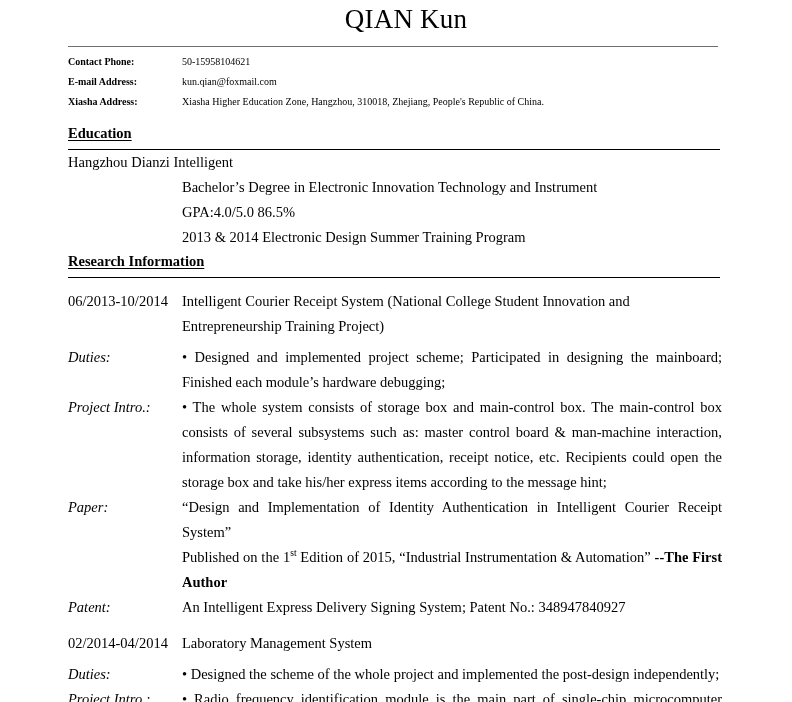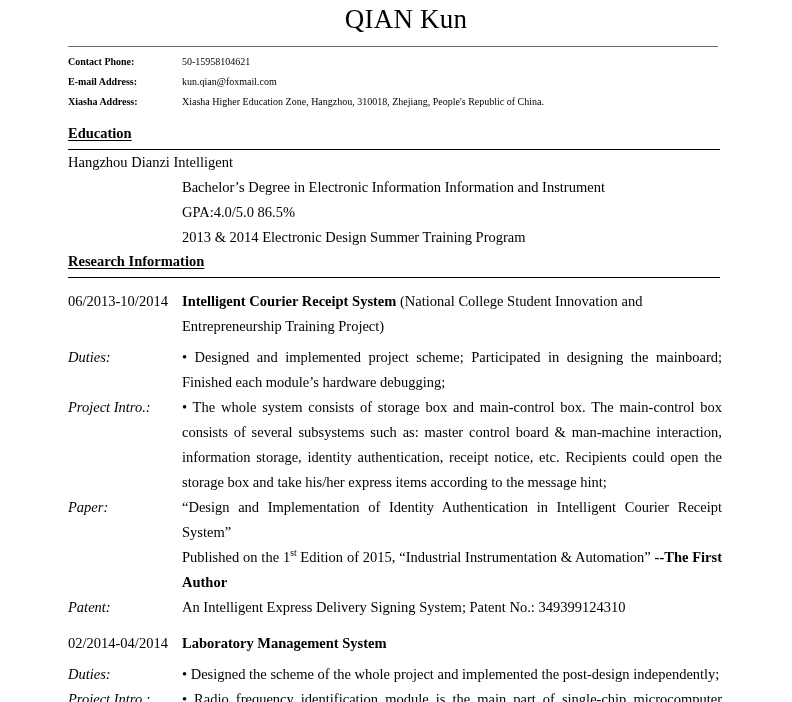--- a/index.html
+++ b/index.html
@@ -121,21 +121,21 @@
   .entry-gap { height: 11px; }
   .small-gap { height: 6px; }
   .edu-lines .row { line-height: 25px; }
 
   sup {
     font-size: 0.66em;
     vertical-align: super;
     line-height: 0;
   }
 
-  .proj-title b { font-weight: bold; text-align: center; }
+  .proj-title b { font-weight: normal; text-align: center; }
 </style>
 </head>
 <body>
 
 <div class="page">
 
   <h1 class="doc-title">QIAN Kun</h1>
 
   <div class="content">
 
@@ -159,21 +159,21 @@
     <div class="section">
       <div class="section-title">Education</div>
       <div class="rule-thin"></div>
 
       <div class="edu-lines">
         <div class="row">
           <span class="col-right">Hangzhou Dianzi Intelligent</span>
         </div>
         <div class="row">
           <span class="col-left"></span>
-          <span class="col-right">Bachelor’s Degree in Electronic Information Information and Instrument</span>
+          <span class="col-right">Bachelor’s Degree in Electronic Innovation Technology and Instrument</span>
         </div>
         <div class="row">
           <span class="col-left"></span>
           <span class="col-right">GPA:4.0/5.0        86.5%</span>
         </div>
         <div class="row">
           <span class="col-left"></span>
           <span class="col-right">2013 &amp; 2014 Electronic Design Summer Training Program</span>
         </div>
       </div>
@@ -203,21 +203,21 @@
           <span class="col-right justify">• The whole system consists of storage box and main-control box. The main-control box consists of several subsystems such as: master control board &amp; man-machine interaction, information storage, identity authentication, receipt notice, etc. Recipients could open the storage box and take his/her express items according to the message hint;</span>
         </div>
 
         <div class="row">
           <span class="col-left italic">Paper:</span>
           <span class="col-right justify"><span>“Design and Implementation of Identity Authentication in Intelligent Courier Receipt System”</span><br><span>Published on the 1</span><sup>st</sup><span> Edition of 2015, “Industrial Instrumentation &amp; Automation” </span><b>--The First Author</b></span>
         </div>
 
         <div class="row">
           <span class="col-left italic">Patent:</span>
-          <span class="col-right">An Intelligent Express Delivery Signing System; Patent No.: 349399124310</span>
+          <span class="col-right">An Intelligent Express Delivery Signing System; Patent No.: 348947840927</span>
         </div>
       </div>
 
       
       <div class="entry-gap"></div>
       <div>
         <div class="row proj-title">
           <span class="col-left">02/2014-04/2014</span>
           <span class="col-right"><b>Laboratory Management System</b><span></span></span>
         </div>

